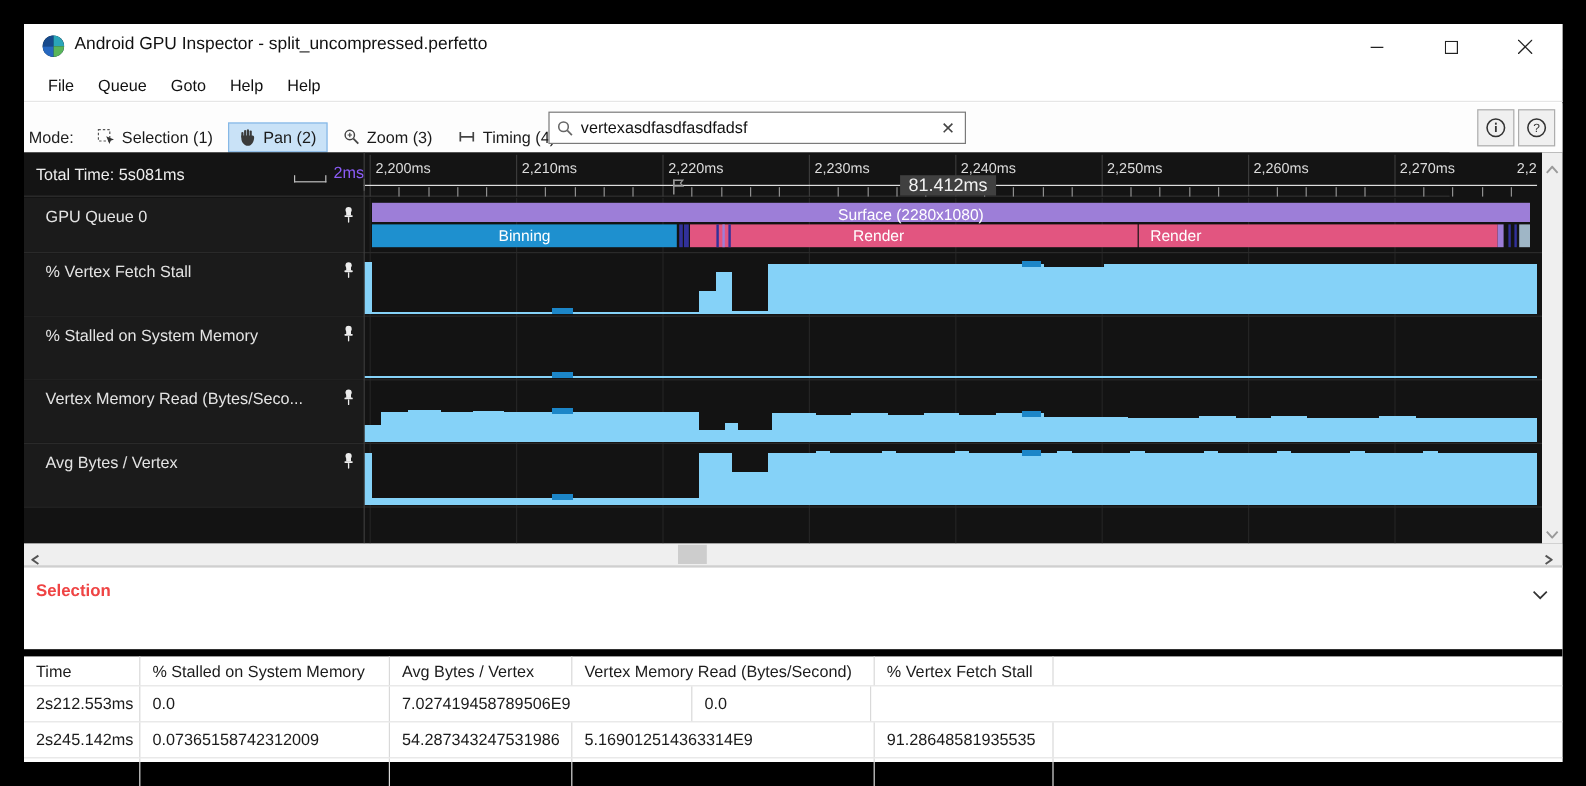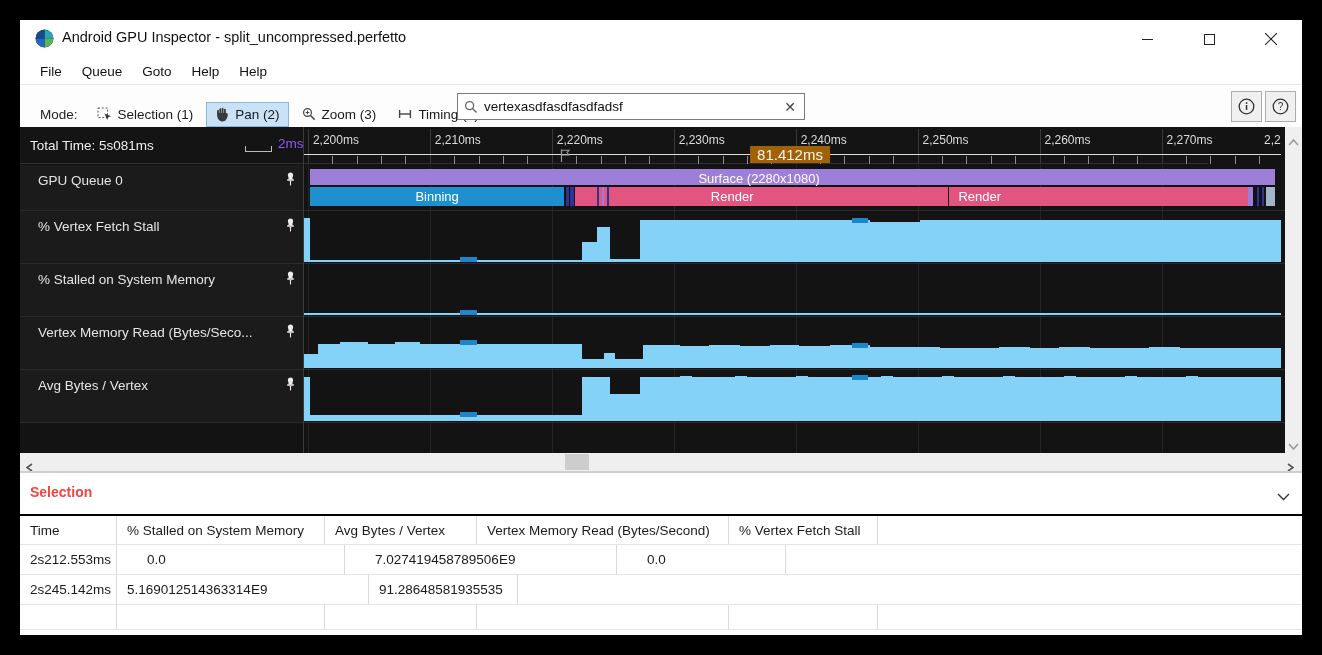--- a/index.html
+++ b/index.html
@@ -15,21 +15,21 @@
   .win-controls { position:absolute; right:0; top:0; height:38px; display:flex; }
   .win-btn { width:62px; height:38px; display:flex; align-items:center; justify-content:center; }
 
   
   .menubar { position:absolute; left:0; top:38px; width:100%; height:27px; background:#fff;
              border-bottom:1px solid #e6e6e6; display:flex; align-items:center; padding-left:10px; }
   .menu-item { font-size:13.5px; color:#111; padding:0 10px; height:100%; display:flex; align-items:center; }
 
   
   .toolbar { position:absolute; left:0; top:66px; width:100%; height:41px; background:#fdfdfd; }
-  .toolbar-inner { position:absolute; left:20px; top:0; height:56px; display:flex; align-items:center; }
+  .toolbar-inner { position:absolute; left:4px; top:0; height:56px; display:flex; align-items:center; }
   .mode-label { font-size:13.5px; color:#222; margin-right:10px; }
   .mode-btn { display:flex; align-items:center; gap:6px; font-size:13.5px; color:#1a1a1a;
               padding:4px 8px; margin-right:4px; border:1px solid transparent; white-space:nowrap; }
   .mode-btn.active { background:#c9e2f7; border-color:#86b8e6; }
   .searchbox { position:absolute; left:437px; top:7px; width:348px; height:27px; background:#fff;
                border:1px solid #7a7a7a; display:flex; align-items:center; }
   .searchbox input { position:absolute; left:26px; top:0; width:290px; height:25px; border:0; outline:0;
                font-family:"Liberation Sans",sans-serif; font-size:13.5px; color:#111; background:transparent; }
   .search-glyph { position:absolute; left:6px; top:6px; }
   .clear-glyph { position:absolute; right:8px; top:6px; font-size:14px; color:#444; line-height:14px; }
@@ -43,21 +43,21 @@
   .total-time { position:absolute; left:10px; top:0; height:37px; line-height:37px; color:#eee; font-size:13.5px; }
   .scale-bracket { position:absolute; left:225px; top:19px; width:27px; height:6px;
                    border-left:1px solid #bdbdbd; border-right:1px solid #bdbdbd; border-bottom:1px solid #bdbdbd; }
   .scale-text { position:absolute; left:258px; top:9px; color:#8b5cf6; font-size:13.5px; }
   .ruler-content { position:absolute; left:283px; top:0; width:978px; height:37px; overflow:hidden; }
   .tick-label { position:absolute; top:6px; color:#dcdcdc; font-size:12px; white-space:nowrap; }
   .tick-major { position:absolute; top:2px; width:1px; height:35px; background:#3a3a3a; }
   .tick-minor { position:absolute; top:29px; width:1px; height:8px; background:#8f8f8f; }
   .meas-line { position:absolute; top:27px; left:0; width:978px; height:1px; background:#dedede; }
   .meas-start { position:absolute; left:0; top:22px; width:1px; height:10px; background:#dedede; }
-  .meas-label { position:absolute; top:19px; transform:translateX(-50%); background:#a16207;
+  .meas-label { position:absolute; top:19px; transform:translateX(-50%); background:#404040;
                 color:#f2f2f2; font-size:15px; padding:0 7px; white-space:nowrap; }
   .flag { position:absolute; }
 
   .label-col-sep { position:absolute; left:283px; top:0; width:1px; height:326px; background:#3c3c3c; }
   .grid-layer { position:absolute; left:283px; top:38px; width:978px; height:288px; }
   .grid-line { position:absolute; top:0; width:1px; height:100%; background:#242424; }
 
   .track-row { position:absolute; left:0; width:1282px; border-bottom:1px solid #2a2a2a; }
   .track-label-area { position:absolute; left:0; top:0; width:283px; height:100%; background:#1b1b1b; }
   .track-label { position:absolute; left:18px; top:8px; color:#e4e4e4; font-size:13.5px; white-space:nowrap; }
@@ -71,21 +71,21 @@
   .hscroll { position:absolute; left:0; top:433px; width:1282px; height:18px; background:#efefef; }
   .hthumb { position:absolute; left:545px; top:1px; width:24px; height:16px; background:#cdcdcd; }
   .chev { position:absolute; }
 
   
   .sel-panel { position:absolute; left:0; top:451px; width:1282px; height:164px; background:#fff; border-top:2px solid #cfcfcf; }
   .sel-title { position:absolute; left:10px; top:11px; font-size:14px; font-weight:bold; color:#ef4444; }
   .sel-chev { position:absolute; right:12px; top:14px; }
   .sel-table { position:absolute; left:0; top:41px; width:1282px; }
   .trow { display:flex; border-bottom:1px solid #e4e4e4; }
-  .trow.hdr { border-top:2px solid #000000; }
+  .trow.hdr { border-top:6px solid #000000;margin-top:27px; }
   .tcell { font-size:13.5px; color:#1b1b1b; padding-left:10px; border-right:1px solid #d9d9d9;
            white-space:nowrap; overflow:hidden; display:flex; align-items:center; }
   .tcell.fill { border-right:0; }
 </style>
 </head>
 <body>
 
 <div class="stage">
   <div class="window">
 
@@ -434,29 +434,31 @@
       </span>
       <div class="sel-table" id="sel-table">
           <div class="trow hdr" style="height: 31px;">
             <div class="tcell" style="width: 97px;">Time</div>
             <div class="tcell" style="width: 208px;">% Stalled on System Memory</div>
             <div class="tcell" style="width: 152px;">Avg Bytes / Vertex</div>
             <div class="tcell" style="width: 252px;">Vertex Memory Read (Bytes/Second)</div>
             <div class="tcell" style="width: 149px;">% Vertex Fetch Stall</div>
             <div class="tcell fill" style="flex: 1 1 0%;"></div>
           </div>
-          <div class="trow" style="height: 30px; gap: 20px;">
+          <div class="trow" style="height: 30px;">
             <div class="tcell" style="width: 97px;">2s212.553ms</div>
             <div class="tcell" style="width: 208px;">0.0</div>
             <div class="tcell" style="width: 252px;">7.027419458789506E9</div>
             <div class="tcell" style="width: 149px;">0.0</div>
             <div class="tcell fill" style="flex: 1 1 0%;"></div>
           </div>
           <div class="trow" style="height: 30px;">
             <div class="tcell" style="width: 97px;">2s245.142ms</div>
+            <div class="tcell" style="width: 208px;">0.07365158742312009</div>
+            <div class="tcell" style="width: 152px;">54.287343247531986</div>
             <div class="tcell" style="width: 252px;">5.169012514363314E9</div>
             <div class="tcell" style="width: 149px;">91.28648581935535</div>
             <div class="tcell fill" style="flex: 1 1 0%;"></div>
           </div>
           <div class="trow" style="height: 25px;">
             <div class="tcell" style="width: 97px;"></div>
             <div class="tcell" style="width: 208px;"></div>
             <div class="tcell" style="width: 152px;"></div>
             <div class="tcell" style="width: 252px;"></div>
             <div class="tcell" style="width: 149px;"></div>

